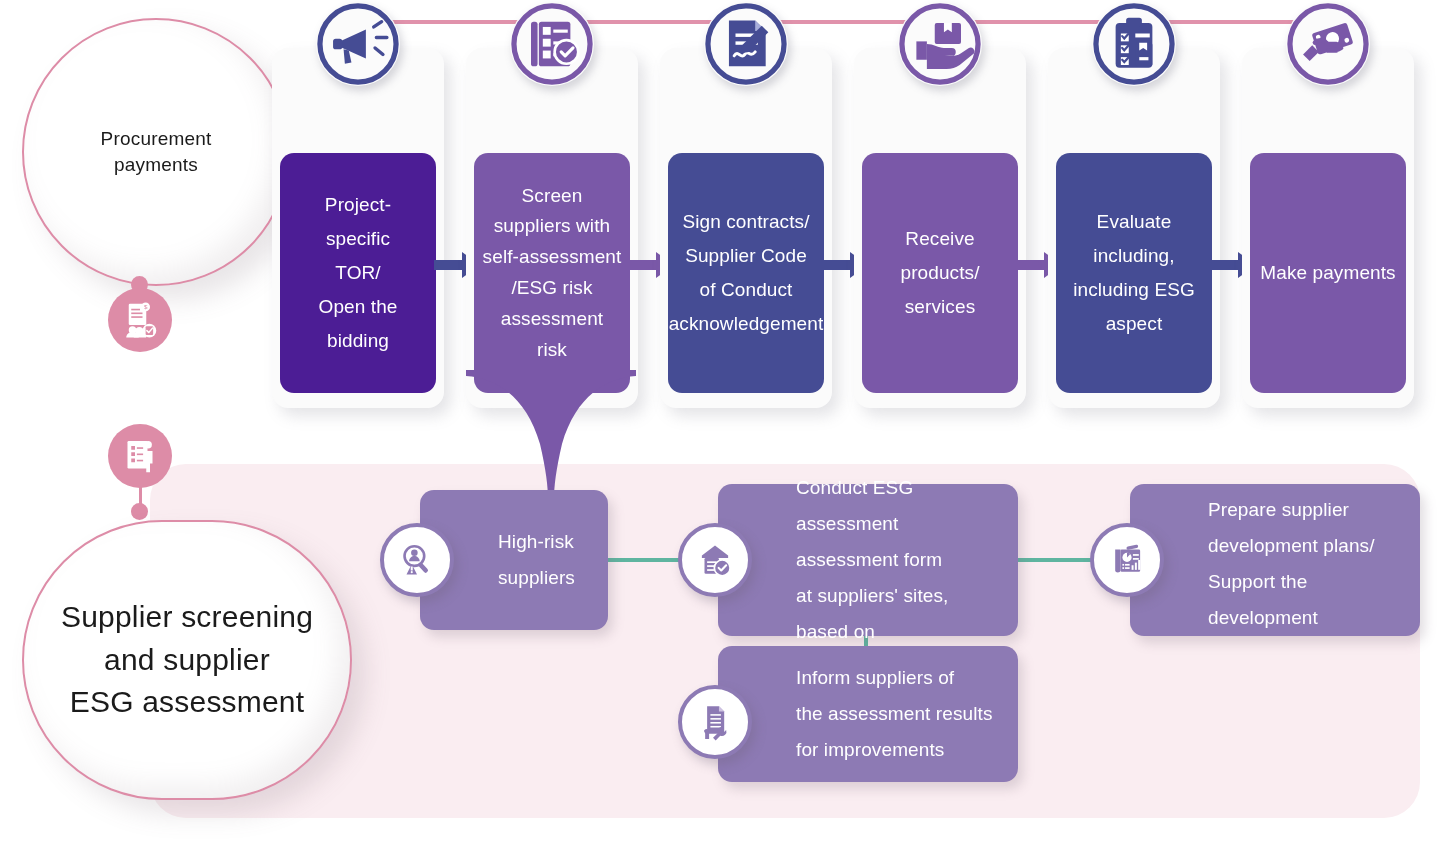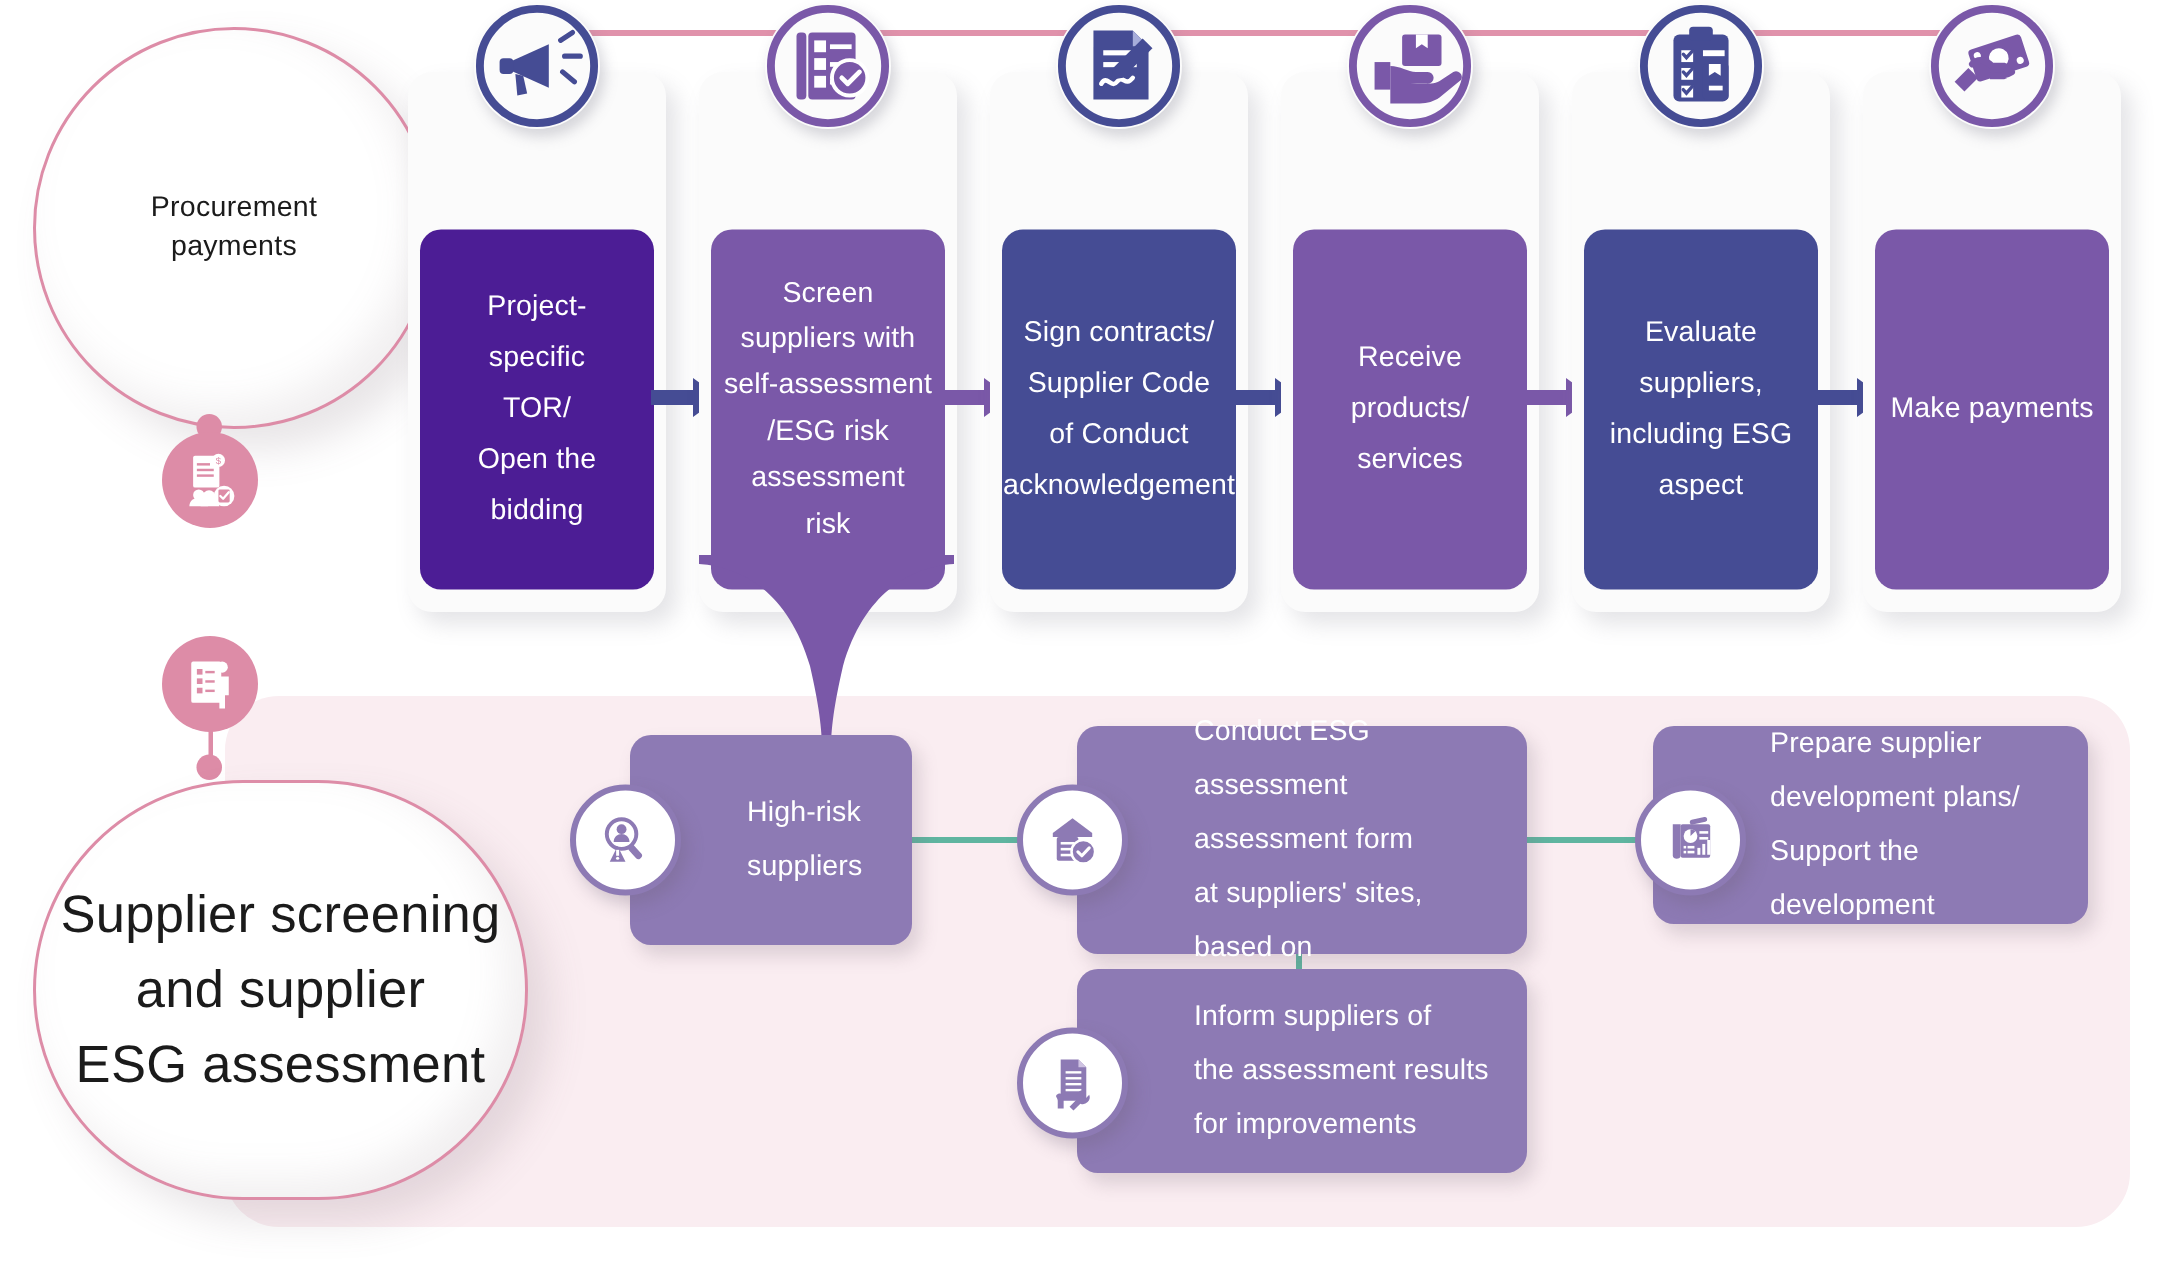--- a/index.html
+++ b/index.html
@@ -22,21 +22,21 @@
   
   .lobe{
     position:absolute; border:2px solid #dd8ca7; background:#ffffff;
     display:flex; align-items:center; justify-content:center; text-align:center;
     color:#1b1b1b;
     box-shadow: 14px 14px 26px rgba(120,100,110,.17), inset -12px -12px 26px rgba(150,130,140,.13);
   }
   .lobe-1{ left:22px; top:18px; width:268px; height:268px; border-radius:50%; }
   .lobe-2{ left:22px; top:520px; width:330px; height:280px; border-radius:160px; }
   .lobe-1 .txt{ font-size:19px; line-height:1.35; letter-spacing:.2px; }
-  .lobe-2 .txt{ font-size:35px; line-height:1.42; letter-spacing:.2px; }
+  .lobe-2 .txt{ font-size:30px; line-height:1.42; letter-spacing:.2px; }
 
   
   .badge{
     position:absolute; width:64px; height:64px; border-radius:50%;
     background:#dd8ca7; display:flex; align-items:center; justify-content:center;
   }
   .badge svg{ width:40px; height:40px; fill:#fff; }
   .stem{ position:absolute; width:3px; background:#dd8ca7; }
   .dot{ position:absolute; width:17px; height:17px; border-radius:50%; background:#dd8ca7; }
 
@@ -263,21 +263,21 @@
           <rect x="33" y="24" width="11" height="3" fill="#fff"></rect>
           <rect x="33" y="31" width="13" height="18" rx="1.5"></rect>
           <path d="M36 31h6v6l-3-2-3 2z" fill="#fff"></path>
           <rect x="36" y="42" width="7" height="2.4" fill="#fff"></rect>
         </g>
         </svg>
     </div>
     <div class="card-inner" style="background:#454c94">
       <div>
         <div>Evaluate</div>
-        <div>suppliers,</div>
+        <div>including,</div>
         <div>including ESG</div>
         <div>aspect</div>
       </div>
     </div>
   </div>
   <svg class="arrow" style="left:1210px" viewBox="0 0 48 30">
     <path d="M0 10h28V2l18 13-18 13v-8H0z" fill="#454c94"></path>
     </svg>
 
   <div class="card" style="left:1242px">
@@ -363,21 +363,21 @@
       <path d="M32 10L52 25v4H12v-4z"></path>
       <rect x="16" y="29" width="22" height="24" rx="2"></rect>
       <rect x="20" y="34" width="14" height="2.6" fill="#fff"></rect>
       <rect x="20" y="40" width="14" height="2.6" fill="#fff"></rect>
       <rect x="20" y="46" width="14" height="2.6" fill="#fff"></rect>
       <circle cx="43" cy="44" r="12" fill="#8d7ab4" stroke="#fff" stroke-width="2.6"></circle>
       <path d="M37.5 44l4 4 7.5-8" stroke="#fff" stroke-width="3.2" fill="none" stroke-linecap="round" stroke-linejoin="round"></path>
     </svg>
   </div>
 
-  <div class="bbox" style="left:1102px; top:484px; width:290px; height:132px;">
+  <div class="bbox" style="left:1130px; top:484px; width:290px; height:152px;align-items:flex-end;">
     <div class="pad">
       <div>Prepare supplier</div>
       <div>development plans/</div>
       <div>Support the development</div>
     </div>
   </div>
   <div class="bicon" style="left:1090px; top:523px;">
     <svg viewBox="0 0 64 64">
       <path d="M14 16h8v32c0 4-8 4-8 0z"></path>
       <rect x="22" y="16" width="30" height="34" rx="2"></rect>

